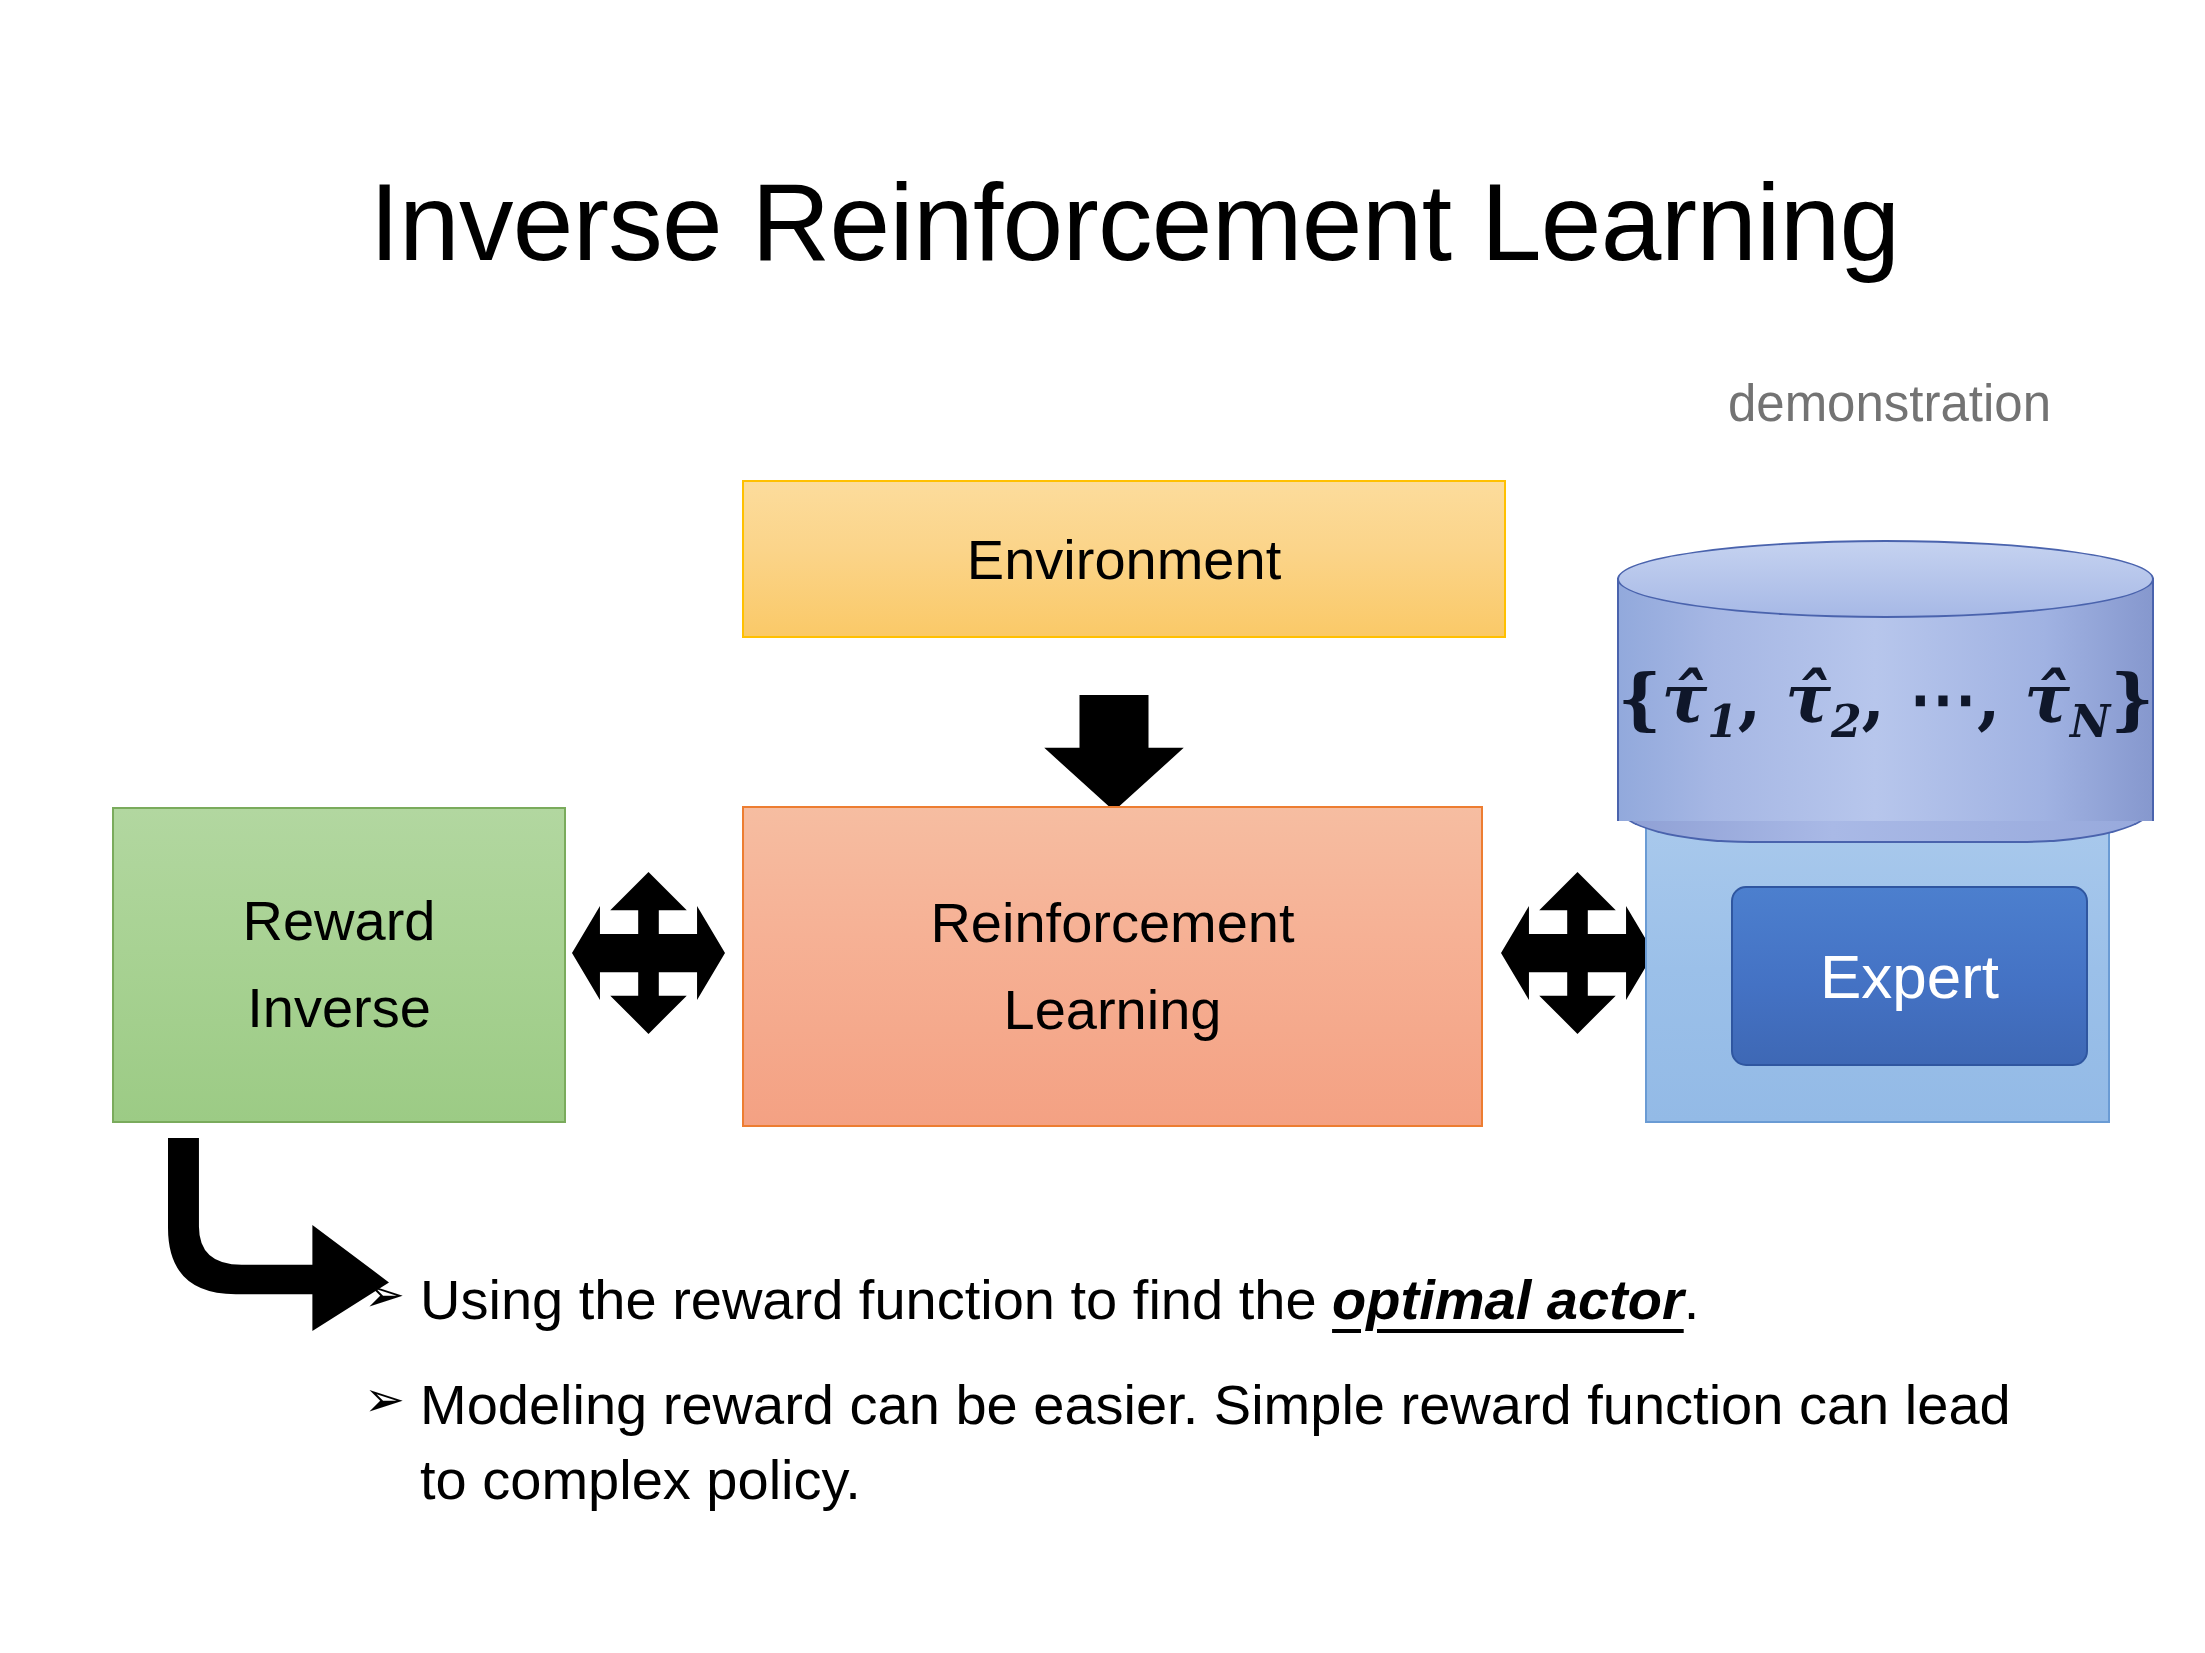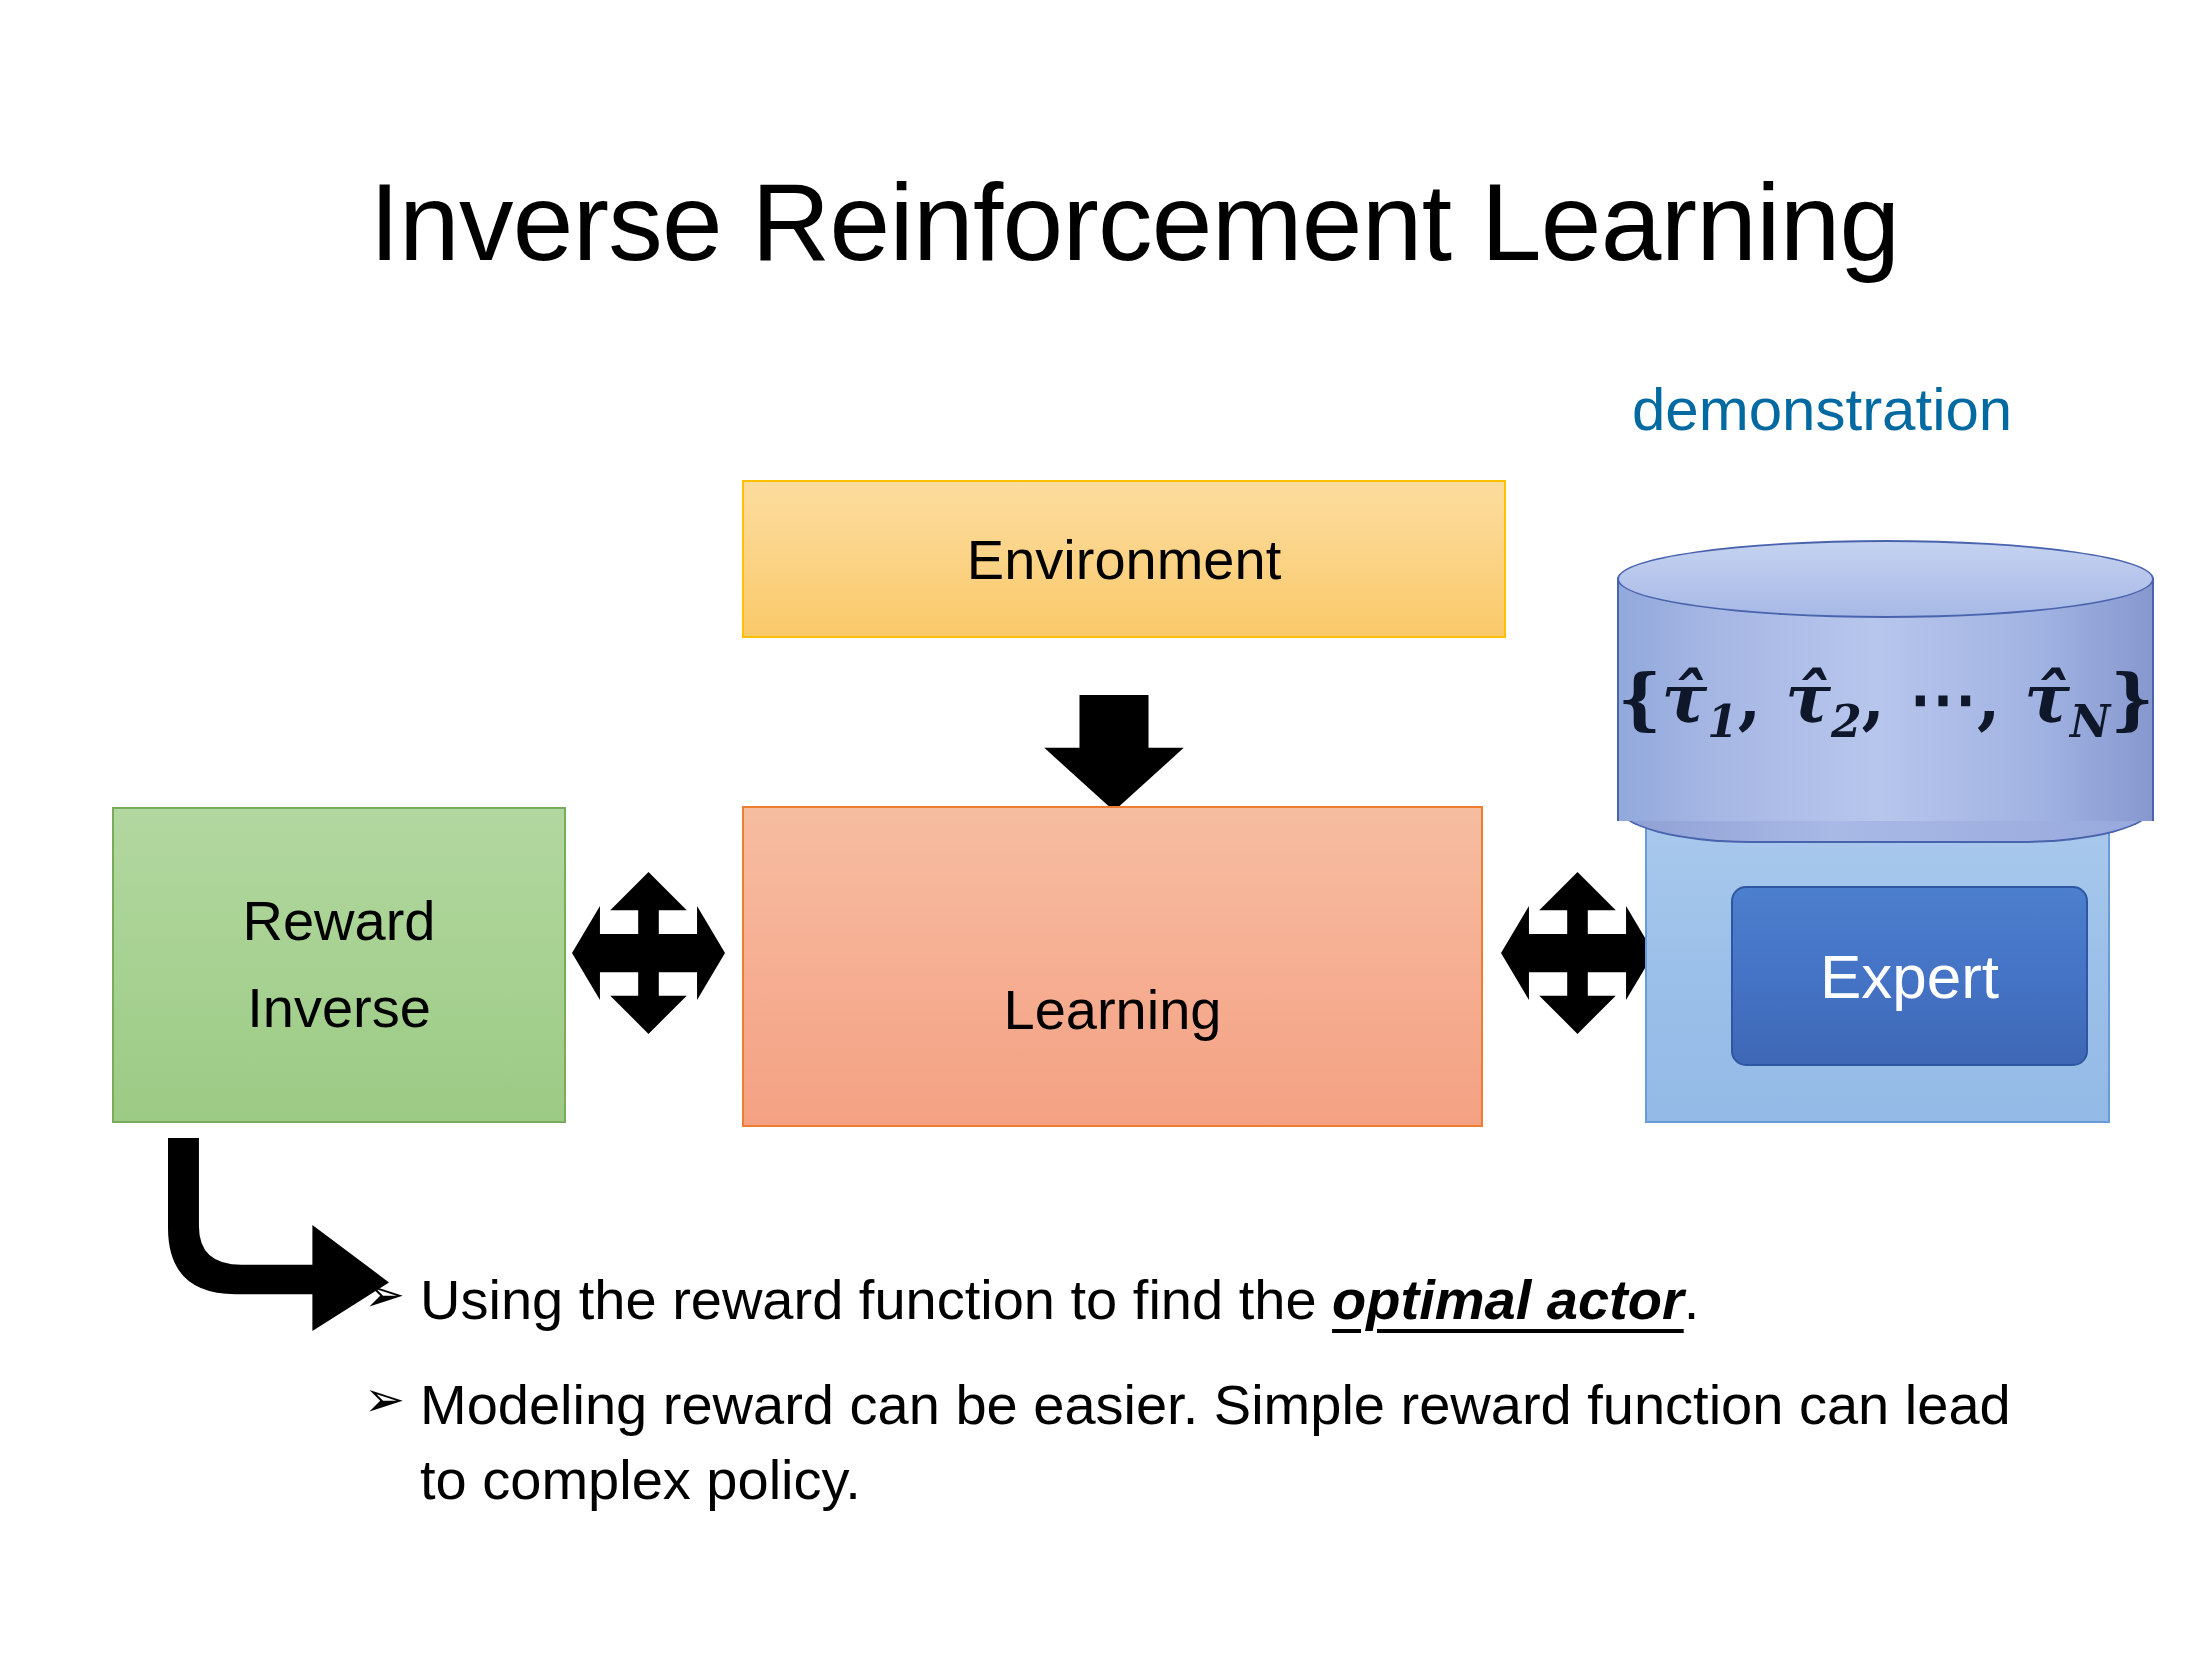--- a/index.html
+++ b/index.html
@@ -167,24 +167,24 @@
   }
   .cyl-label .up {
     font-style: normal;
   }
 
   .demo-caption {
     position: absolute;
     left: 1632px;
     top: 373px;
     width: 515px;
-    text-align: left;
-    font-size: 60px;
+    text-align: center;
+    font-size: 51px;
     line-height: 1.22;
-    color: #0369a1;
+    color: #737373;
   }
 
   
   .arrow-svg {
     position: absolute;
     overflow: visible;
   }
   .arrow-down {
     left: 1044px;
     top: 695px;
@@ -253,21 +253,21 @@
   <div class="box box-environment">
     <span>Environment</span>
   </div>
 
   <svg class="arrow-svg arrow-down" viewBox="0 0 190 158">
     <polygon points="48,0 142,0 142,72 190,72 95,158 0,72 48,72" fill="#000000"></polygon>
   </svg>
 
   <div class="box box-rl">
     <span>
-      <br>
+      <span>Reinforcement</span><br>
       <span>Learning</span>
     </span>
   </div>
 
   <div class="box box-reward">
     <span>
       <span>Reward</span><br>
       <span>Inverse</span>
     </span>
   </div>

